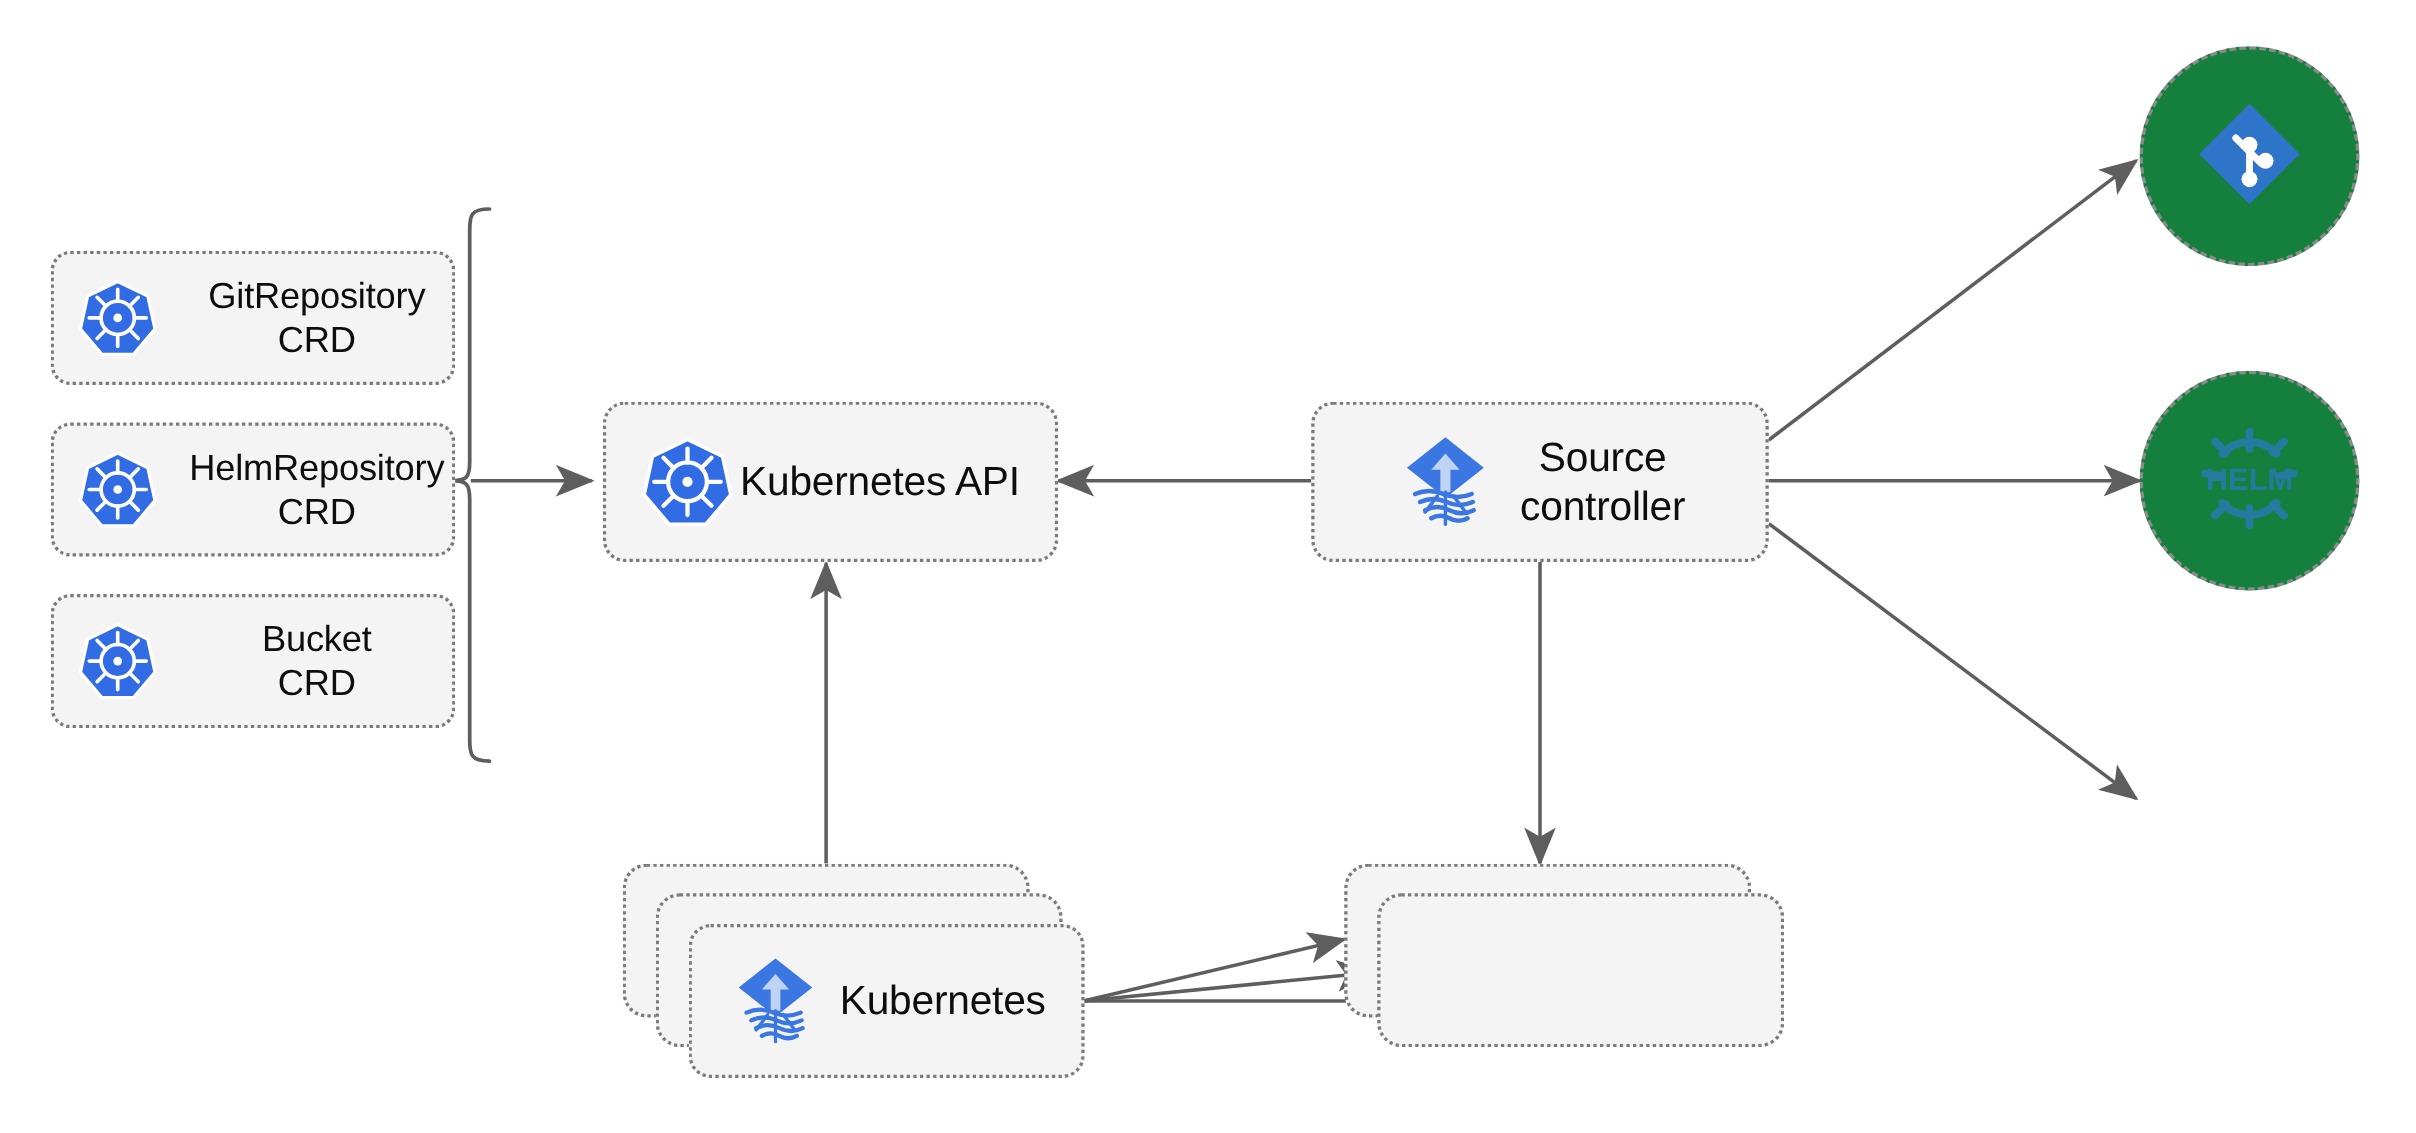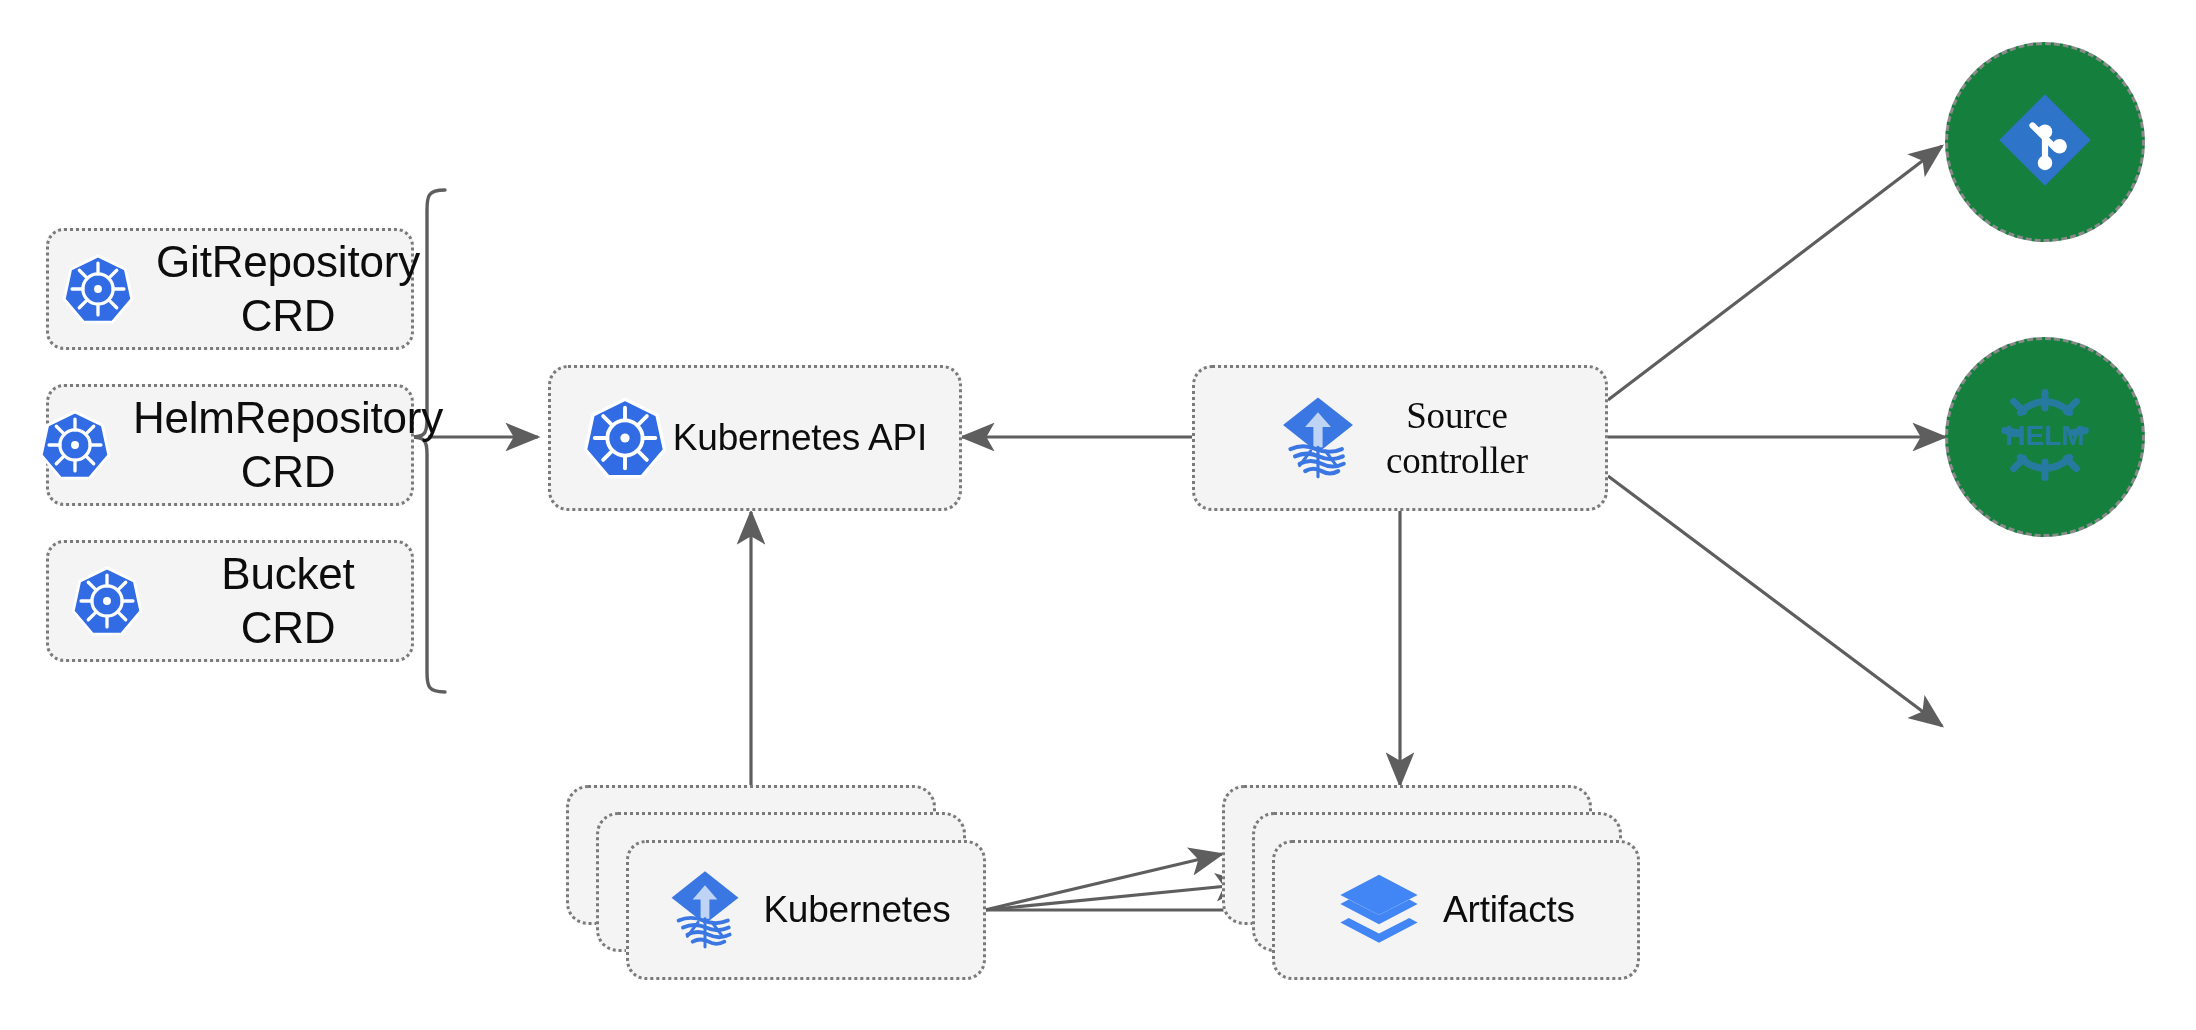--- a/index.html
+++ b/index.html
@@ -56,21 +56,21 @@
     letter-spacing: -0.2px;
   }
   
   .crd {
     width: 368px;
     height: 122px;
     border-radius: 18px;
   }
   .crd .node-inner { gap: 0; }
   .crd .node-icon { width: 116px; }
-  .crd .node-label { flex: 1; font-size: 44px; }
+  .crd .node-label { flex: 1; font-size: 33px; }
 
   
   .proc {
     border-radius: 20px;
   }
 
   
   .circle-node {
     position: absolute;
     box-sizing: border-box;
@@ -251,21 +251,21 @@
             <path d="M30 78 Q42 72 54 78 Q66 84 78 78"></path>
             <path d="M36 86 Q45 81 54 86 Q63 91 72 86"></path>
           </g>
           <g stroke="#3B77E3" stroke-width="3.4" fill="none" stroke-linecap="round">
             <path d="M50 60 L50 92"></path>
             <path d="M42 64 L30 80"></path>
             <path d="M58 64 L70 80"></path>
           </g>
         </svg>
       </span>
-      <span class="node-label" style="font-size:37px;font-family:Liberation Serif, serif;">Source
+      <span class="node-label" style="font-size:37px;">Source
 controller</span>
     </div>
   </div>
 
   <div class="node ghost" style="left:566px; top:785px; width:370px; height:140px;"></div>
   <div class="node ghost" style="left:596px; top:812px; width:370px; height:140px;"></div>
   <div class="node proc" style="left:626px; top:840px; width:360px; height:140px;">
     <div class="node-inner" style="gap:14px;">
       <span class="node-icon">
         <svg width="88" height="88" viewBox="0 0 100 100" xmlns="http://www.w3.org/2000/svg">
@@ -283,32 +283,20 @@
             <path d="M58 64 L70 80"></path>
           </g>
         </svg>
       </span>
       <span class="node-label" style="font-size:37px;">Kubernetes</span>
     </div>
   </div>
 
   <div class="node ghost" style="left:1222px; top:785px; width:370px; height:140px;"></div>
   <div class="node ghost" style="left:1252px; top:812px; width:370px; height:140px;"></div>
-  <div class="node proc" style="left:1272px; top:840px; width:368px; height:140px;">
-    <div class="node-inner" style="gap:22px;">
-      <span class="node-icon">
-        <svg width="84" height="84" viewBox="0 0 100 100" xmlns="http://www.w3.org/2000/svg">
-          <path d="M50 8 L96 32 L50 56 L4 32 Z" fill="#4285F4"></path>
-          <path d="M50 56 L14 37.5 L4 43 L50 67 L96 43 L86 37.5 Z" fill="#4285F4"></path>
-          <path d="M50 78 L14 59.5 L4 65 L50 89 L96 65 L86 59.5 Z" fill="#4285F4"></path>
-        </svg>
-      </span>
-      <span class="node-label" style="font-size:37px;">Artifacts</span>
-    </div>
-  </div>
 
   <div class="circle-node" style="left:1945px; top:42px;">
     <span>
       <svg width="104" height="104" viewBox="0 0 100 100" xmlns="http://www.w3.org/2000/svg">
         <path d="M50 6 L94 50 L50 94 L6 50 Z" fill="#2E74C8"></path>
         <g stroke="#ffffff" stroke-width="6" fill="none" stroke-linecap="round">
           <path d="M38 36 L60 58"></path>
           <path d="M50 46 L50 70"></path>
         </g>
         <circle cx="50" cy="42" r="7" fill="#ffffff"></circle>

